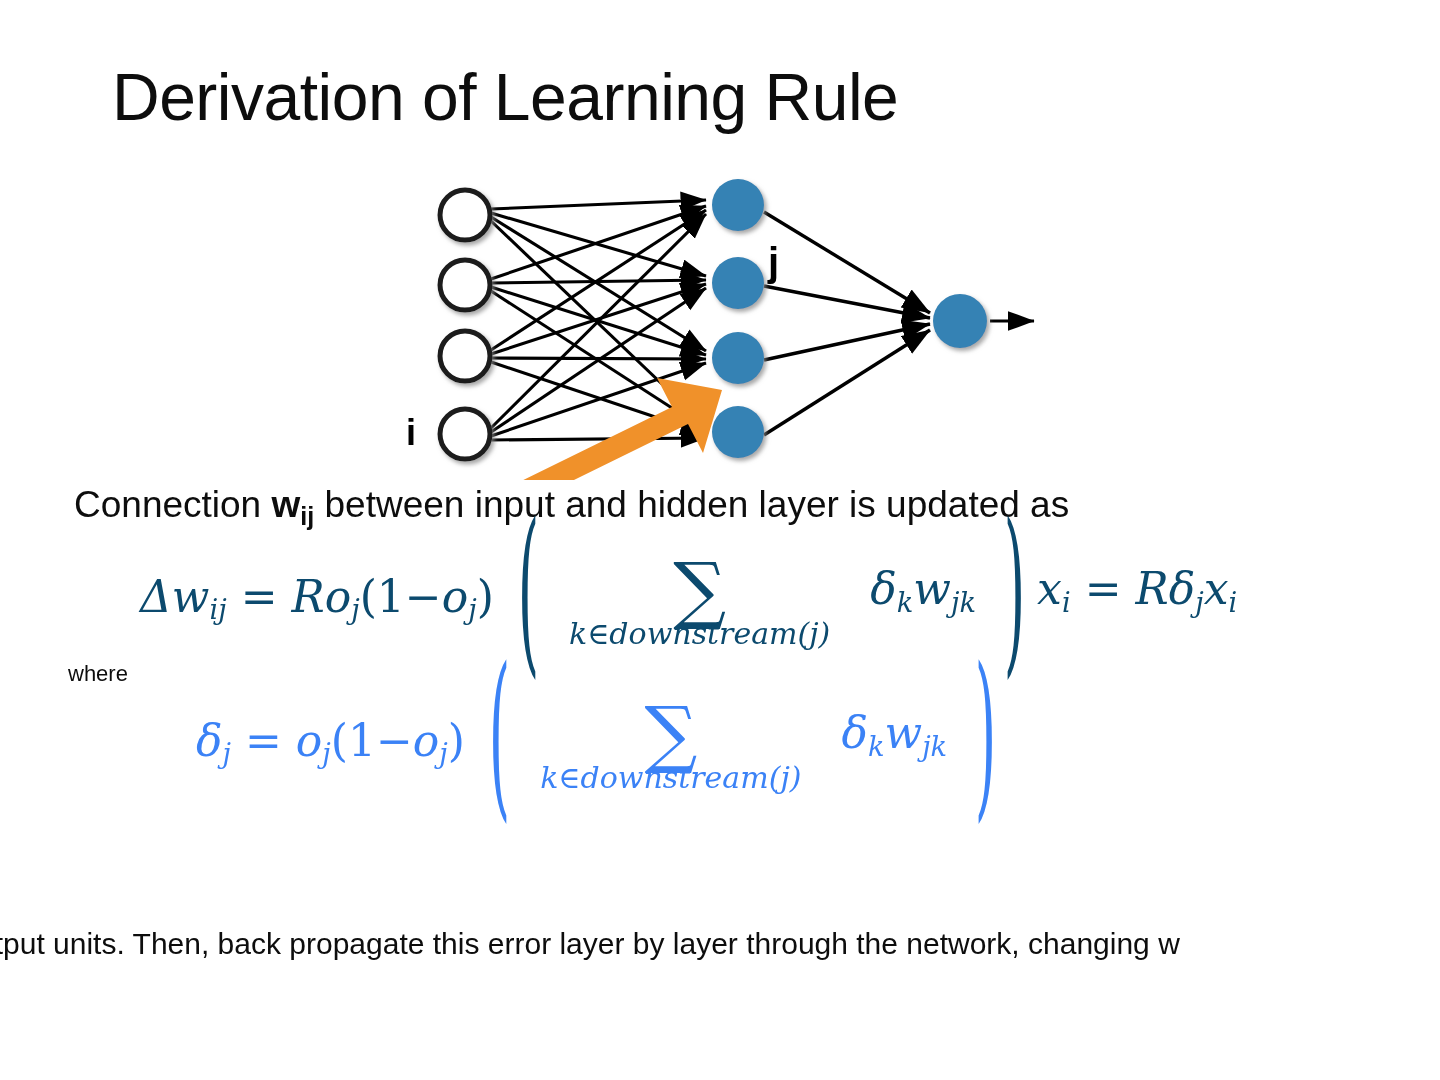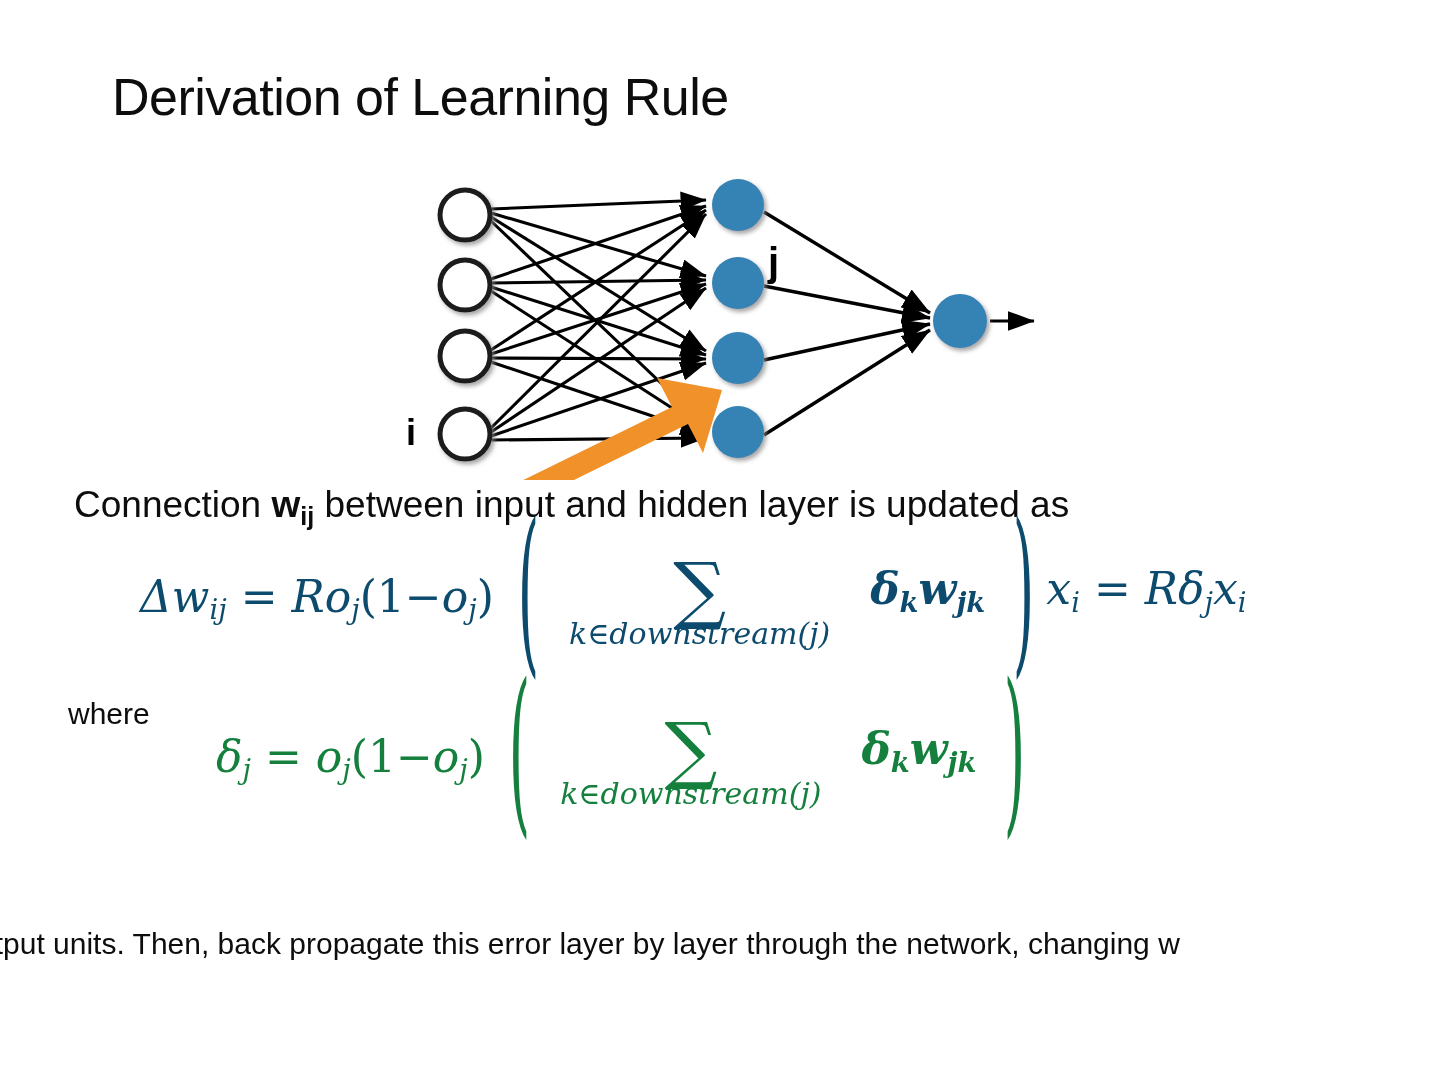--- a/index.html
+++ b/index.html
@@ -14,21 +14,21 @@
     overflow: hidden;
     font-family: "Liberation Sans", sans-serif;
     color: #000000;
   }
 
   
   .slide-title {
     position: absolute;
     left: 112px;
     top: 58px;
-    font-size: 52px;
+    font-size: 66px;
     line-height: 78px;
     font-weight: 400;
     letter-spacing: -0.5px;
     white-space: nowrap;
     color: #0d0d0d;
   }
 
   
   .diagram {
     position: absolute;
@@ -53,22 +53,22 @@
     font-weight: bold;
   }
   .caption-line .wsym sub {
     font-size: 0.68em;
     font-weight: bold;
   }
 
   .where-line {
     position: absolute;
     left: 68px;
-    top: 696px;
-    font-size: 30px;
+    top: 656px;
+    font-size: 22px;
     line-height: 36px;
     white-space: nowrap;
     color: #0d0d0d;
   }
 
   .bottom-line {
     position: absolute;
     left: -22px;
     top: 924px;
     font-size: 30px;
@@ -86,24 +86,23 @@
     user-select: none;
   }
   .math-main {
     left: 140px;
     top: 556px;
     font-size: 44px;
     color: #0c4a6e;
   }
   .math-red {
     left: 196px;
-    top: 716px;
+    top: 700px;
     font-size: 44px;
-    color: #15803d;
-    margin-left: 20px;
+    color: #3b82f6;
   }
   .math .upr { font-style: italic; }
   .math .rom { font-style: normal; }
   .math sub {
     font-size: 0.62em;
     vertical-align: -0.28em;
     font-style: italic;
   }
   
   .bigparen {
@@ -138,21 +137,20 @@
     font-size: 30px;
     line-height: 28px;
     margin-top: 2px;
   }
   .sum-operand {
     display: inline-block;
     vertical-align: middle;
     position: relative;
     top: -10px;
     margin-left: 34px;
-    font-weight: bold;
   }
   .tail {
     display: inline-block;
     vertical-align: middle;
     position: relative;
     top: -10px;
   }
 </style>
 </head>
 <body>

